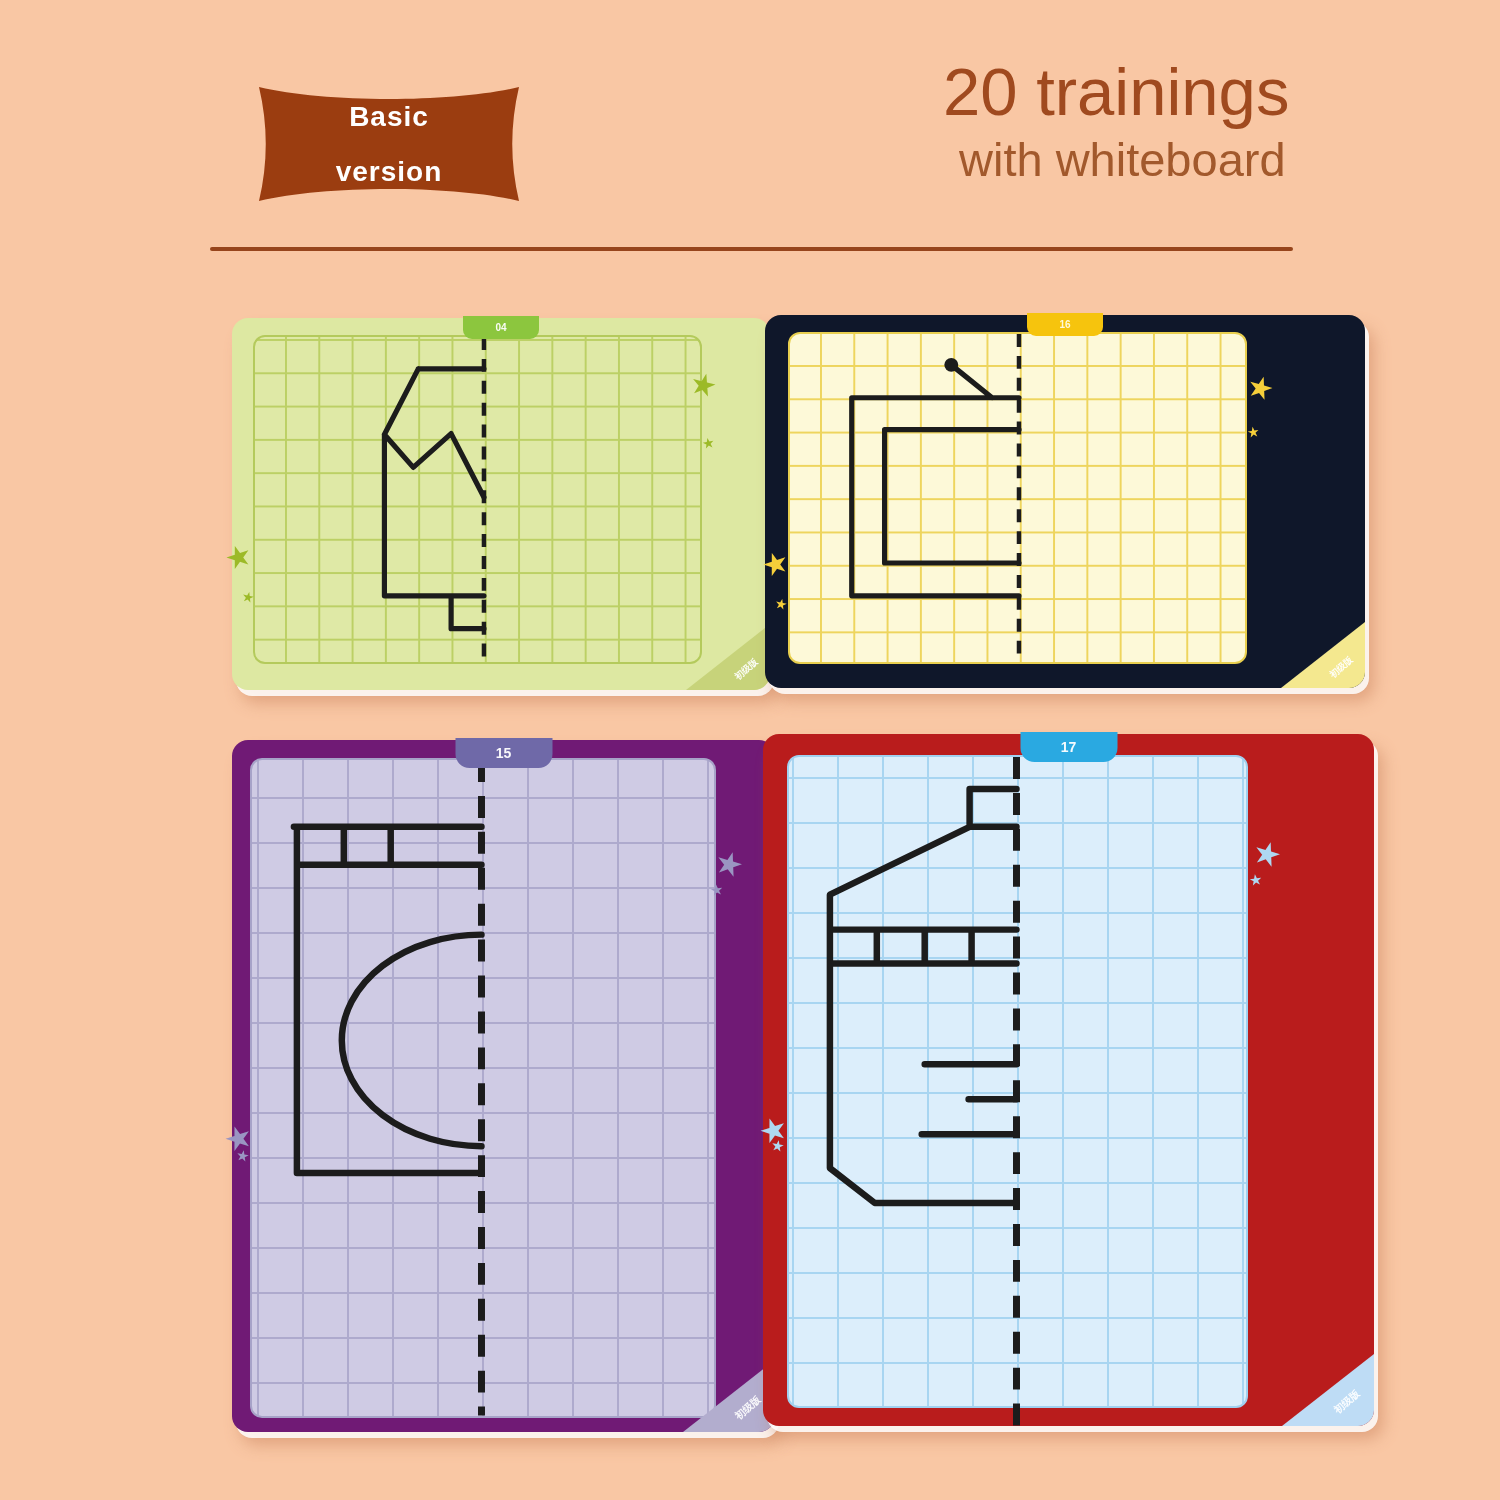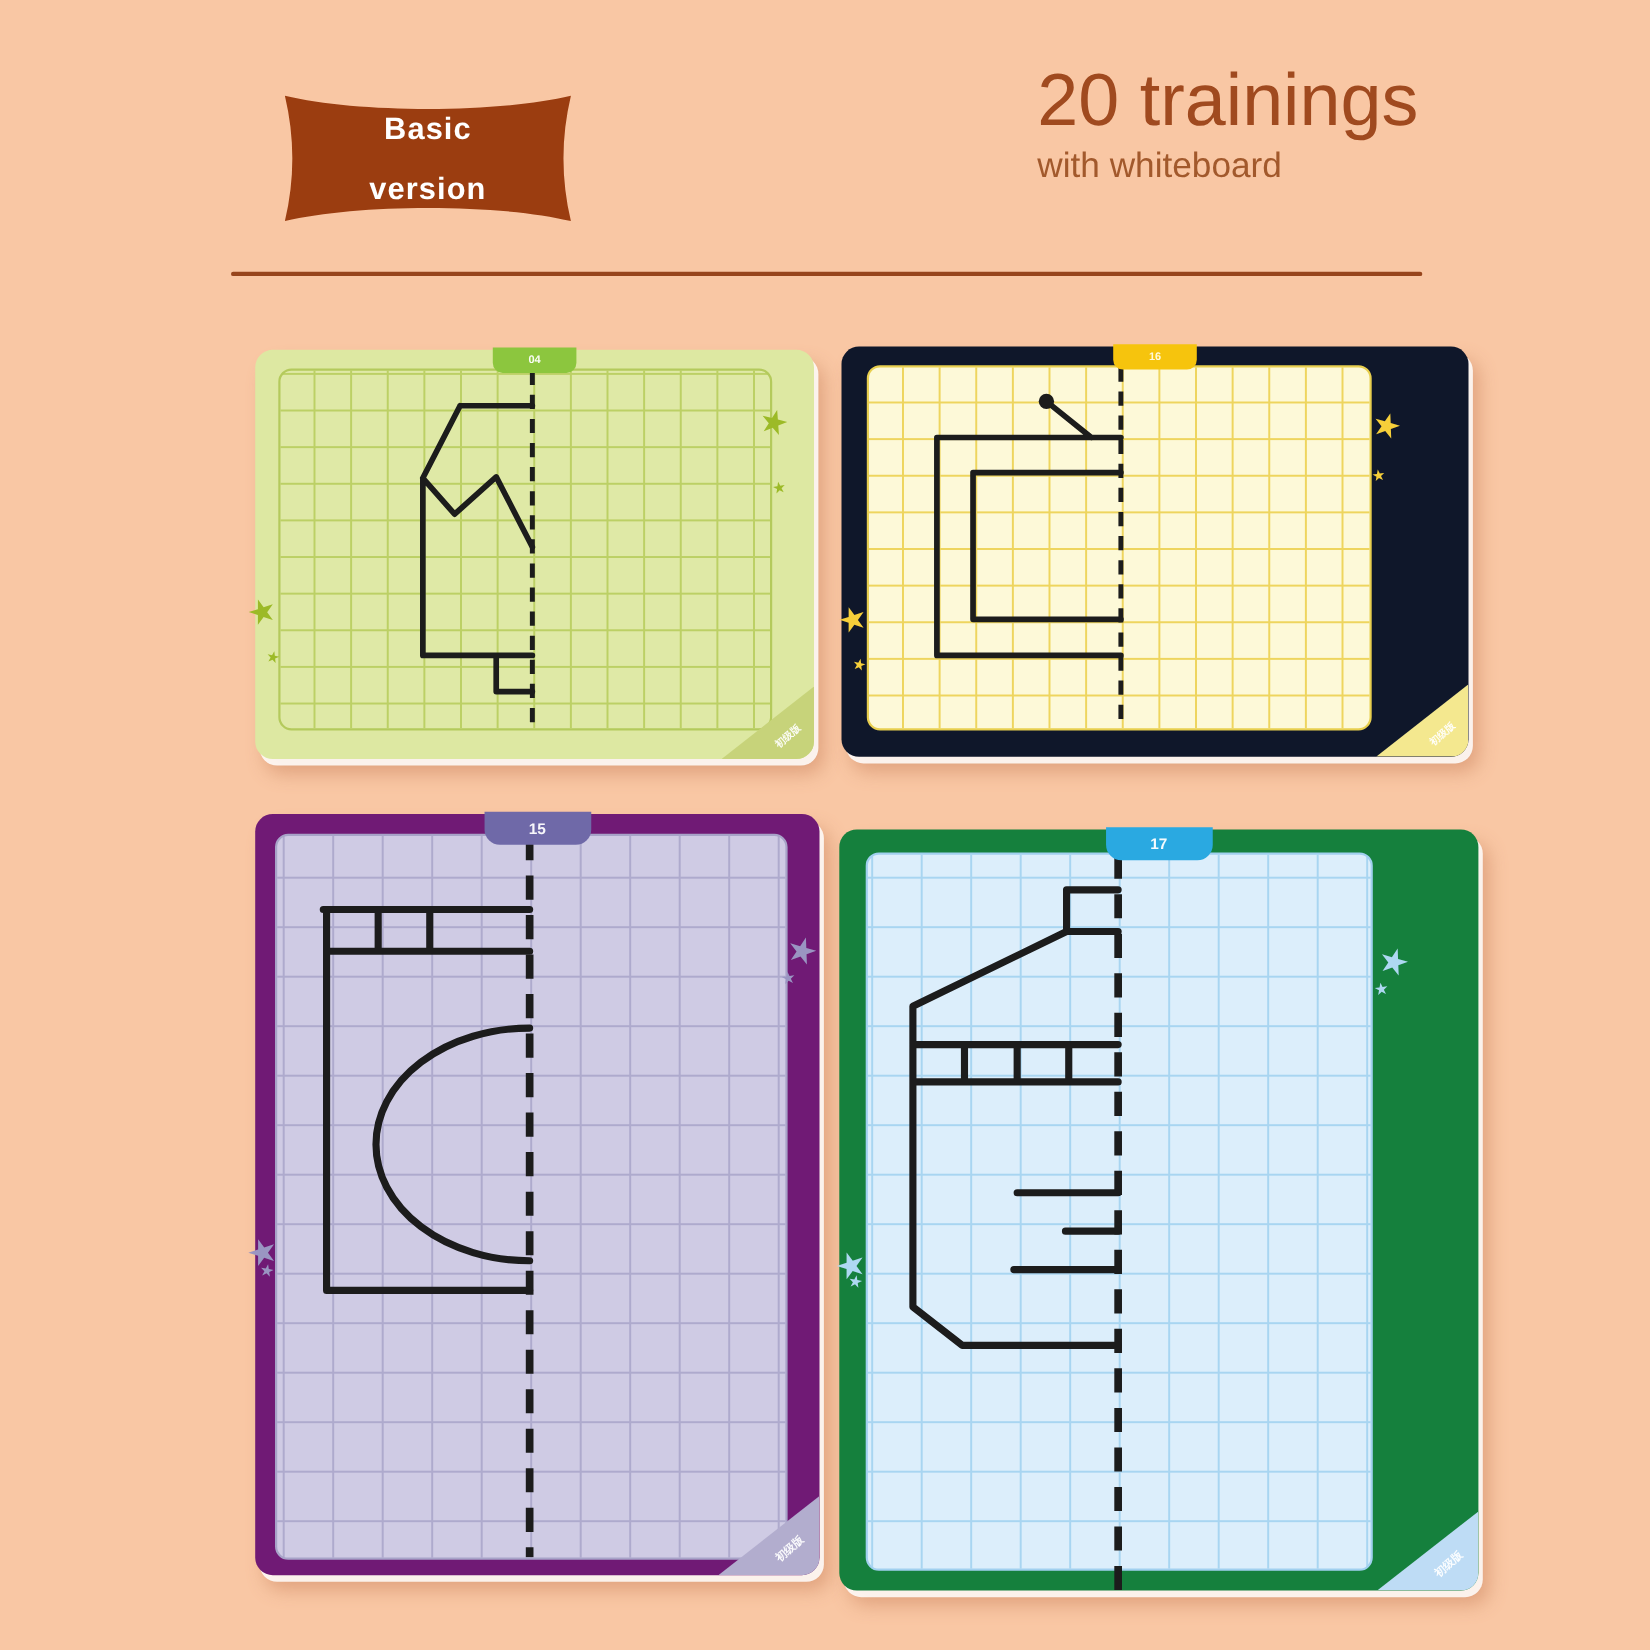--- a/index.html
+++ b/index.html
@@ -20,28 +20,28 @@
     color:#fff;font-weight:bold;font-size:28px;line-height:1.12;
     letter-spacing:1px;
     gap:24px;
   }
   .headline{position:absolute;left:943px;top:58px;width:420px;}
   .headline .title{
     color:#a04a1f;font-weight:normal;font-size:67px;line-height:1.0;
     letter-spacing:0px;white-space:nowrap;
   }
   .headline .sub{
-    color:#a2592c;font-size:32px;line-height:1.22;margin-top:6px;white-space:nowrap;
+    color:#a2592c;font-size:47px;line-height:1.22;margin-top:6px;white-space:nowrap;margin-left:16px;
   }
   .divider{position:absolute;left:210px;top:247px;width:1083px;height:4px;
     background:#97451c;border-radius:2px;}
 
   
   .card{position:absolute;border-radius:16px;
-    box-shadow:4px 6px 0 rgba(255,255,255,.85), 9px 13px 16px rgba(196,120,82,.45);}
+    box-shadow:4px 6px 0 rgba(255,255,255,.85), 9px 13px 16px rgba(196,120,82,.45);padding-left:30px;}
   .card .clip{position:absolute;inset:0;border-radius:inherit;overflow:hidden;}
   .grid{position:absolute;box-sizing:border-box;border-radius:12px;}
   .grid svg{position:absolute;inset:0;display:block;}
   .tab{
     position:absolute;top:-2px;left:50%;transform:translateX(-50%);
     display:flex;align-items:center;justify-content:center;
     color:rgba(255,255,255,.95);font-weight:bold;
   }
   .star{position:absolute;line-height:1;pointer-events:none;}
   .fold{position:absolute;right:0;bottom:0;clip-path:polygon(100% 0,100% 100%,0 100%);}
@@ -81,21 +81,21 @@
     background-color:#cfcbe4;
     background-image:linear-gradient(to right,#aeaacd 1.6px,transparent 1.6px),
                      linear-gradient(to bottom,#aeaacd 1.6px,transparent 1.6px);
     background-size:45px 45px;background-position:5px 37px;}
   .card.p .tab{width:97px;height:30px;background:#6f69a8;border-radius:0 0 14px 14px;font-size:14px;}
   .card.p .star{color:#9a95c2;}
   .card.p .fold{width:92px;height:72px;background:#b2adce;}
   .card.p .fold span{right:12px;bottom:17px;font-size:10px;}
 
   
-  .card.b{left:763px;top:734px;width:581px;height:692px;background:#15803d;margin-top:20px;}
+  .card.b{left:763px;top:734px;width:581px;height:692px;background:#b91c1c;}
   .card.b .grid{left:24px;top:21px;width:461px;height:653px;border:2.5px solid #a1d0ef;
     background-color:#dceefb;
     background-image:linear-gradient(to right,#a8d5f1 1.6px,transparent 1.6px),
                      linear-gradient(to bottom,#a8d5f1 1.6px,transparent 1.6px);
     background-size:45px 45px;background-position:3px 20px;}
   .card.b .tab{width:97px;height:30px;background:#2aa9e1;border-radius:0 0 14px 14px;font-size:14px;}
   .card.b .star{color:#aed8f2;}
   .card.b .fold{width:92px;height:72px;background:#bedcf5;}
   .card.b .fold span{right:12px;bottom:17px;font-size:10px;}
 

